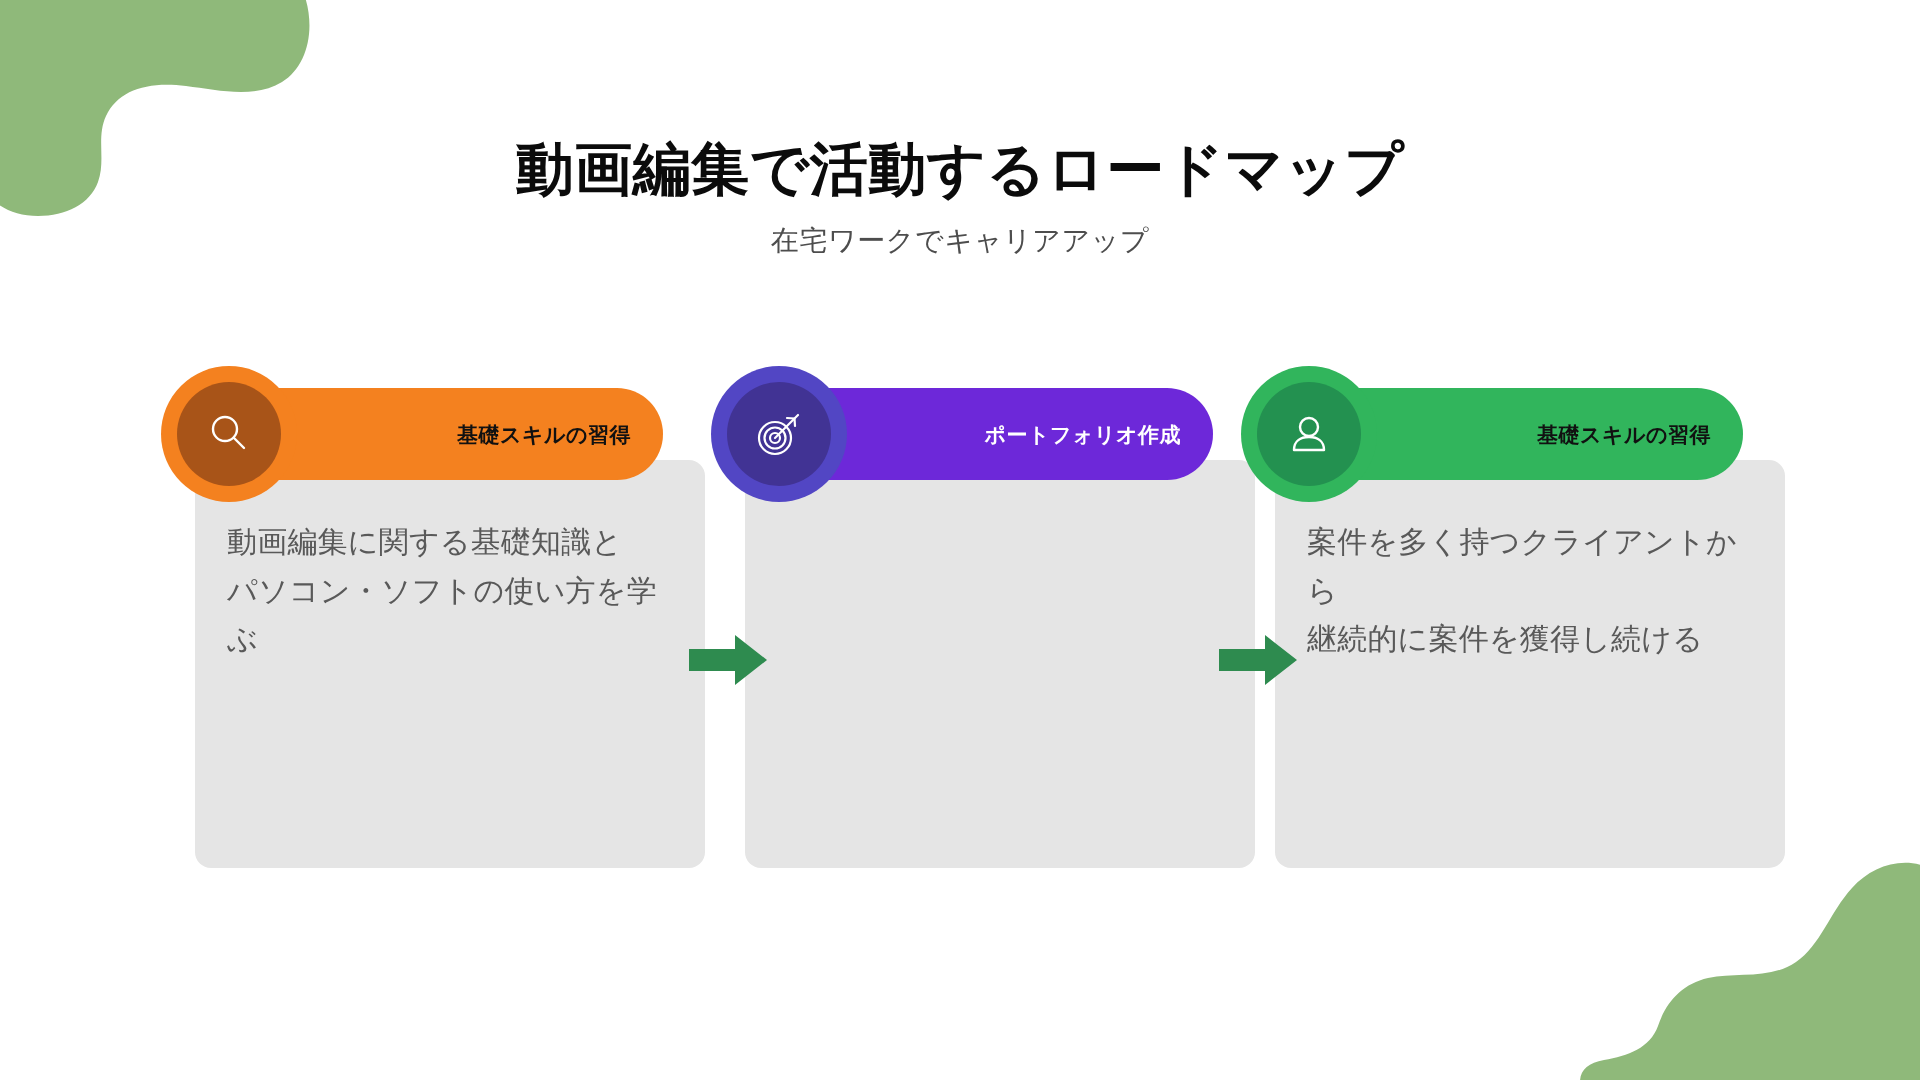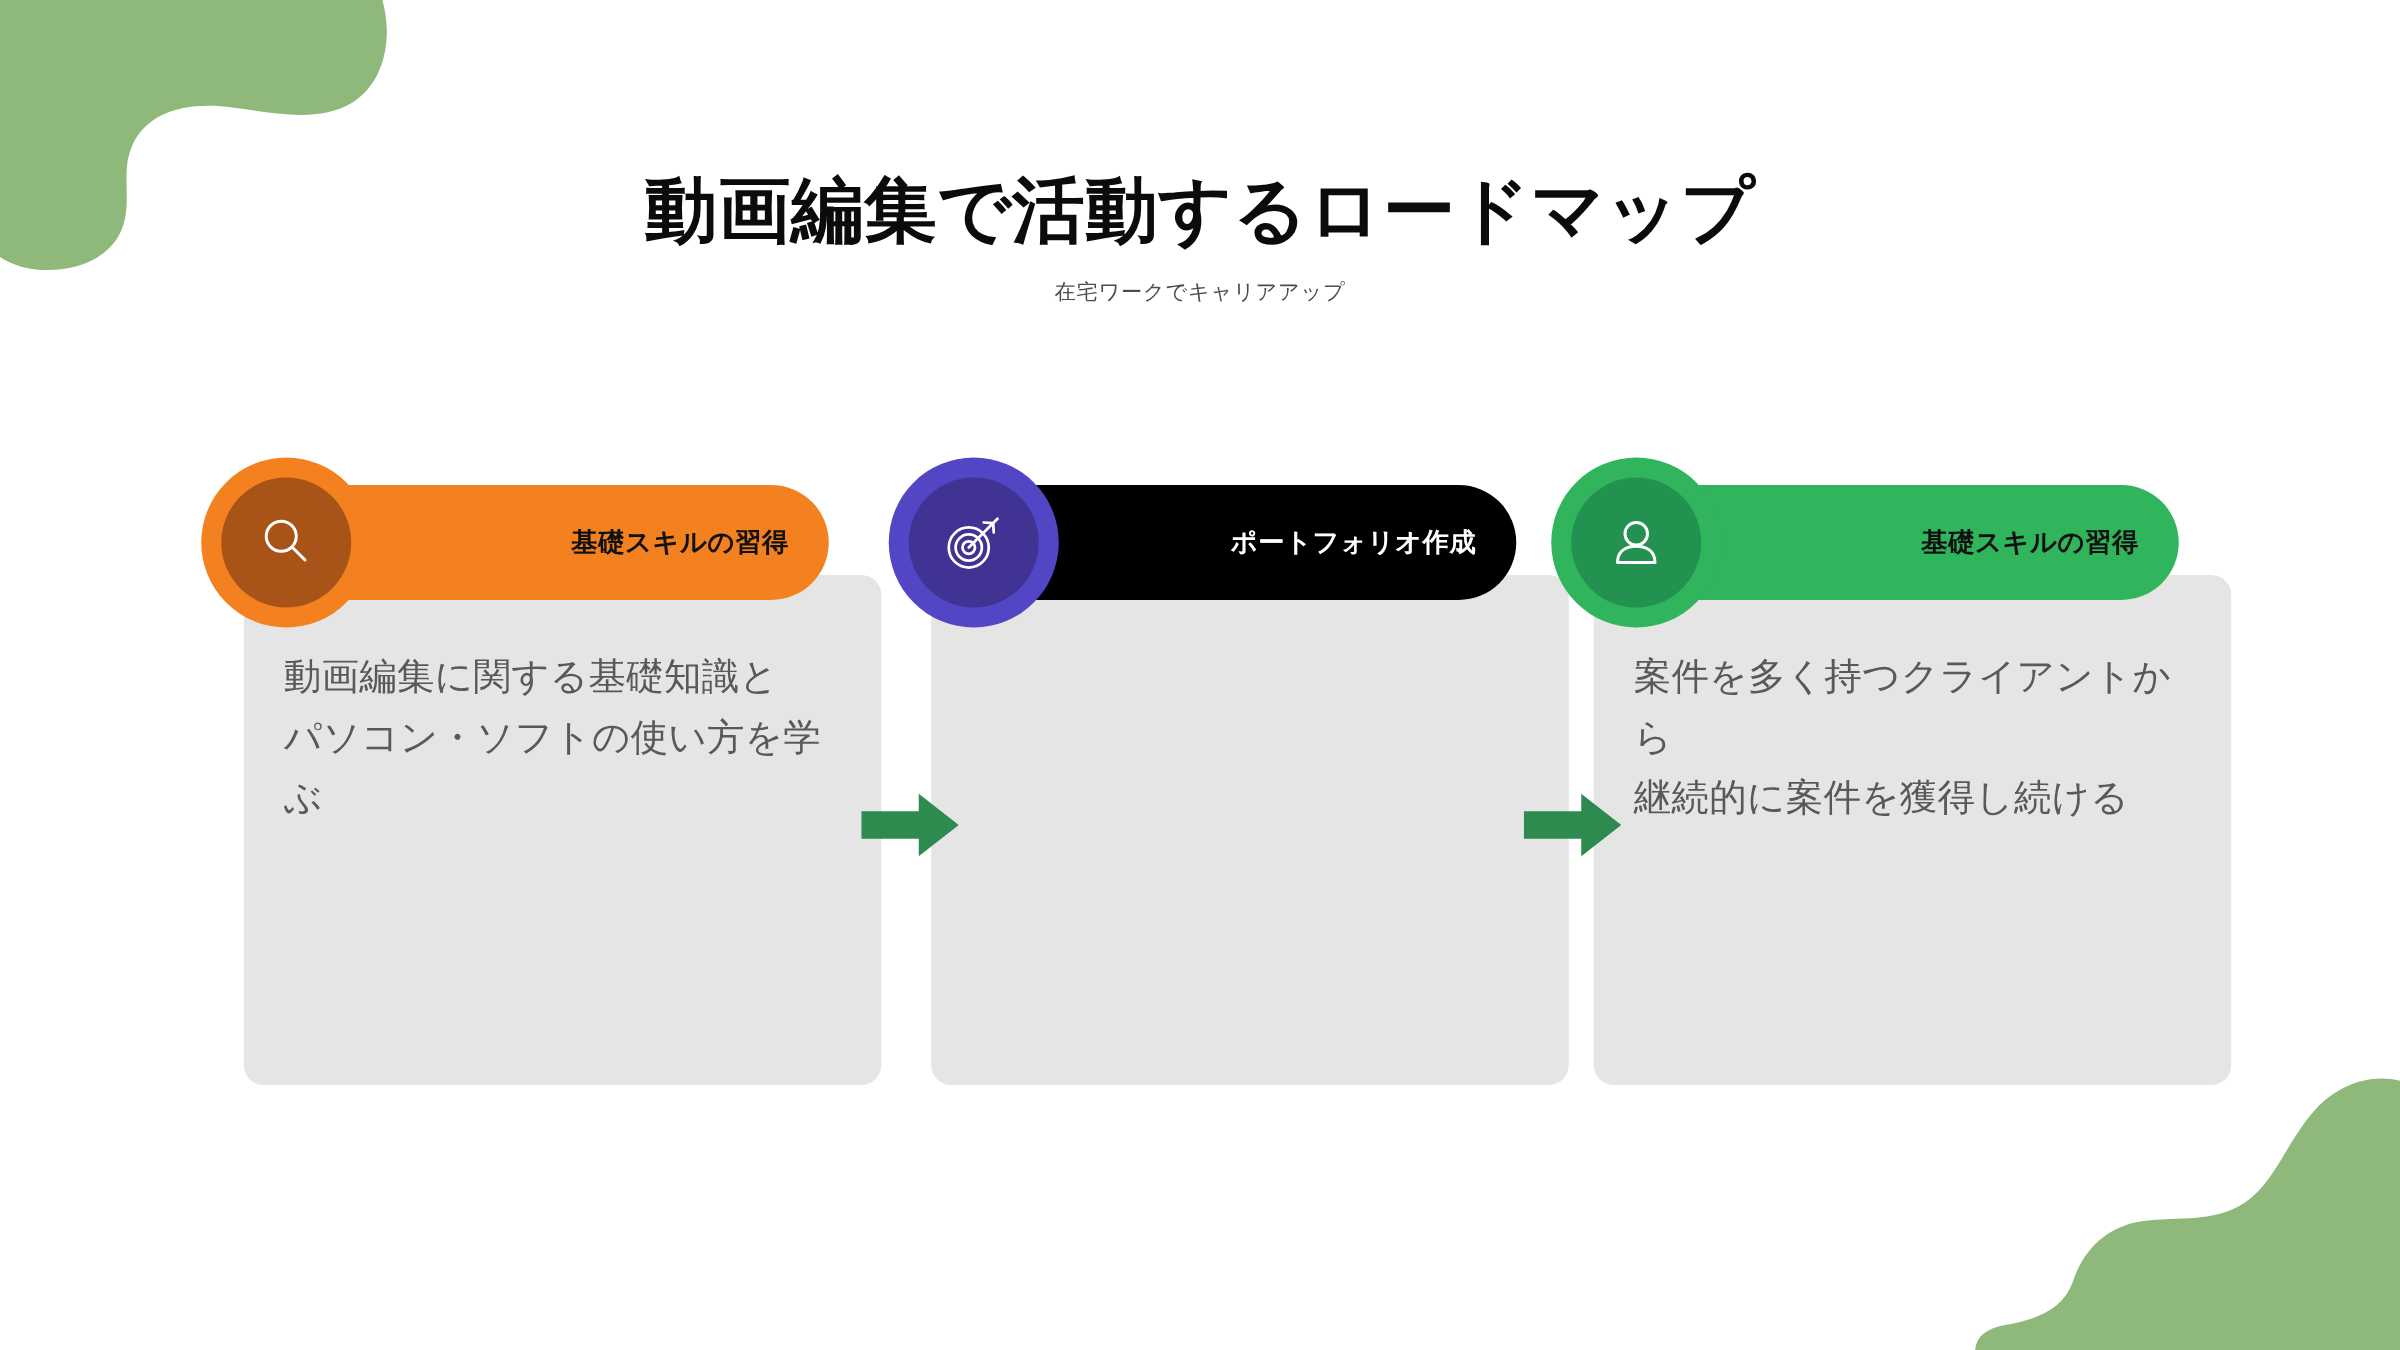--- a/index.html
+++ b/index.html
@@ -38,21 +38,21 @@
   }
   .title {
     font-size: 58px;
     font-weight: 700;
     letter-spacing: 0.5px;
     color: #0b0b0b;
     line-height: 1.18;
   }
   .subtitle {
     margin-top: 19px;
-    font-size: 17px;
+    font-size: 28px;
     font-weight: 400;
     color: #4d4d4d;
     letter-spacing: 0.6px;
   }
 
   
   .cards {
     position: absolute;
     top: 388px;
     left: 195px;
@@ -187,21 +187,21 @@
         </div>
       </div>
 
       <div class="card-text">動画編集に関する基礎知識と
 パソコン・ソフトの使い方を学ぶ</div>
     </div>
 
     <div class="step step-2">
       <div class="card-body"></div>
 
-      <div class="pill" style="background:#000000;">
+      <div class="pill" style="background:#6d28d9;">
         <span class="pill-label" style="color:#ffffff;">ポートフォリオ作成</span>
       </div>
 
       <div class="circle-outer" style="background:#5246c4;">
         <div class="circle-inner" style="background:#413394;">
           <svg width="52" height="52" viewBox="0 0 52 52" fill="none" stroke="#ffffff" stroke-width="2.2" stroke-linecap="round" stroke-linejoin="round">
             <circle cx="22" cy="30" r="16"></circle>
             <circle cx="22" cy="30" r="10.5"></circle>
             <circle cx="22" cy="30" r="5"></circle>
             <line x1="22" y1="30" x2="41" y2="11"></line>

